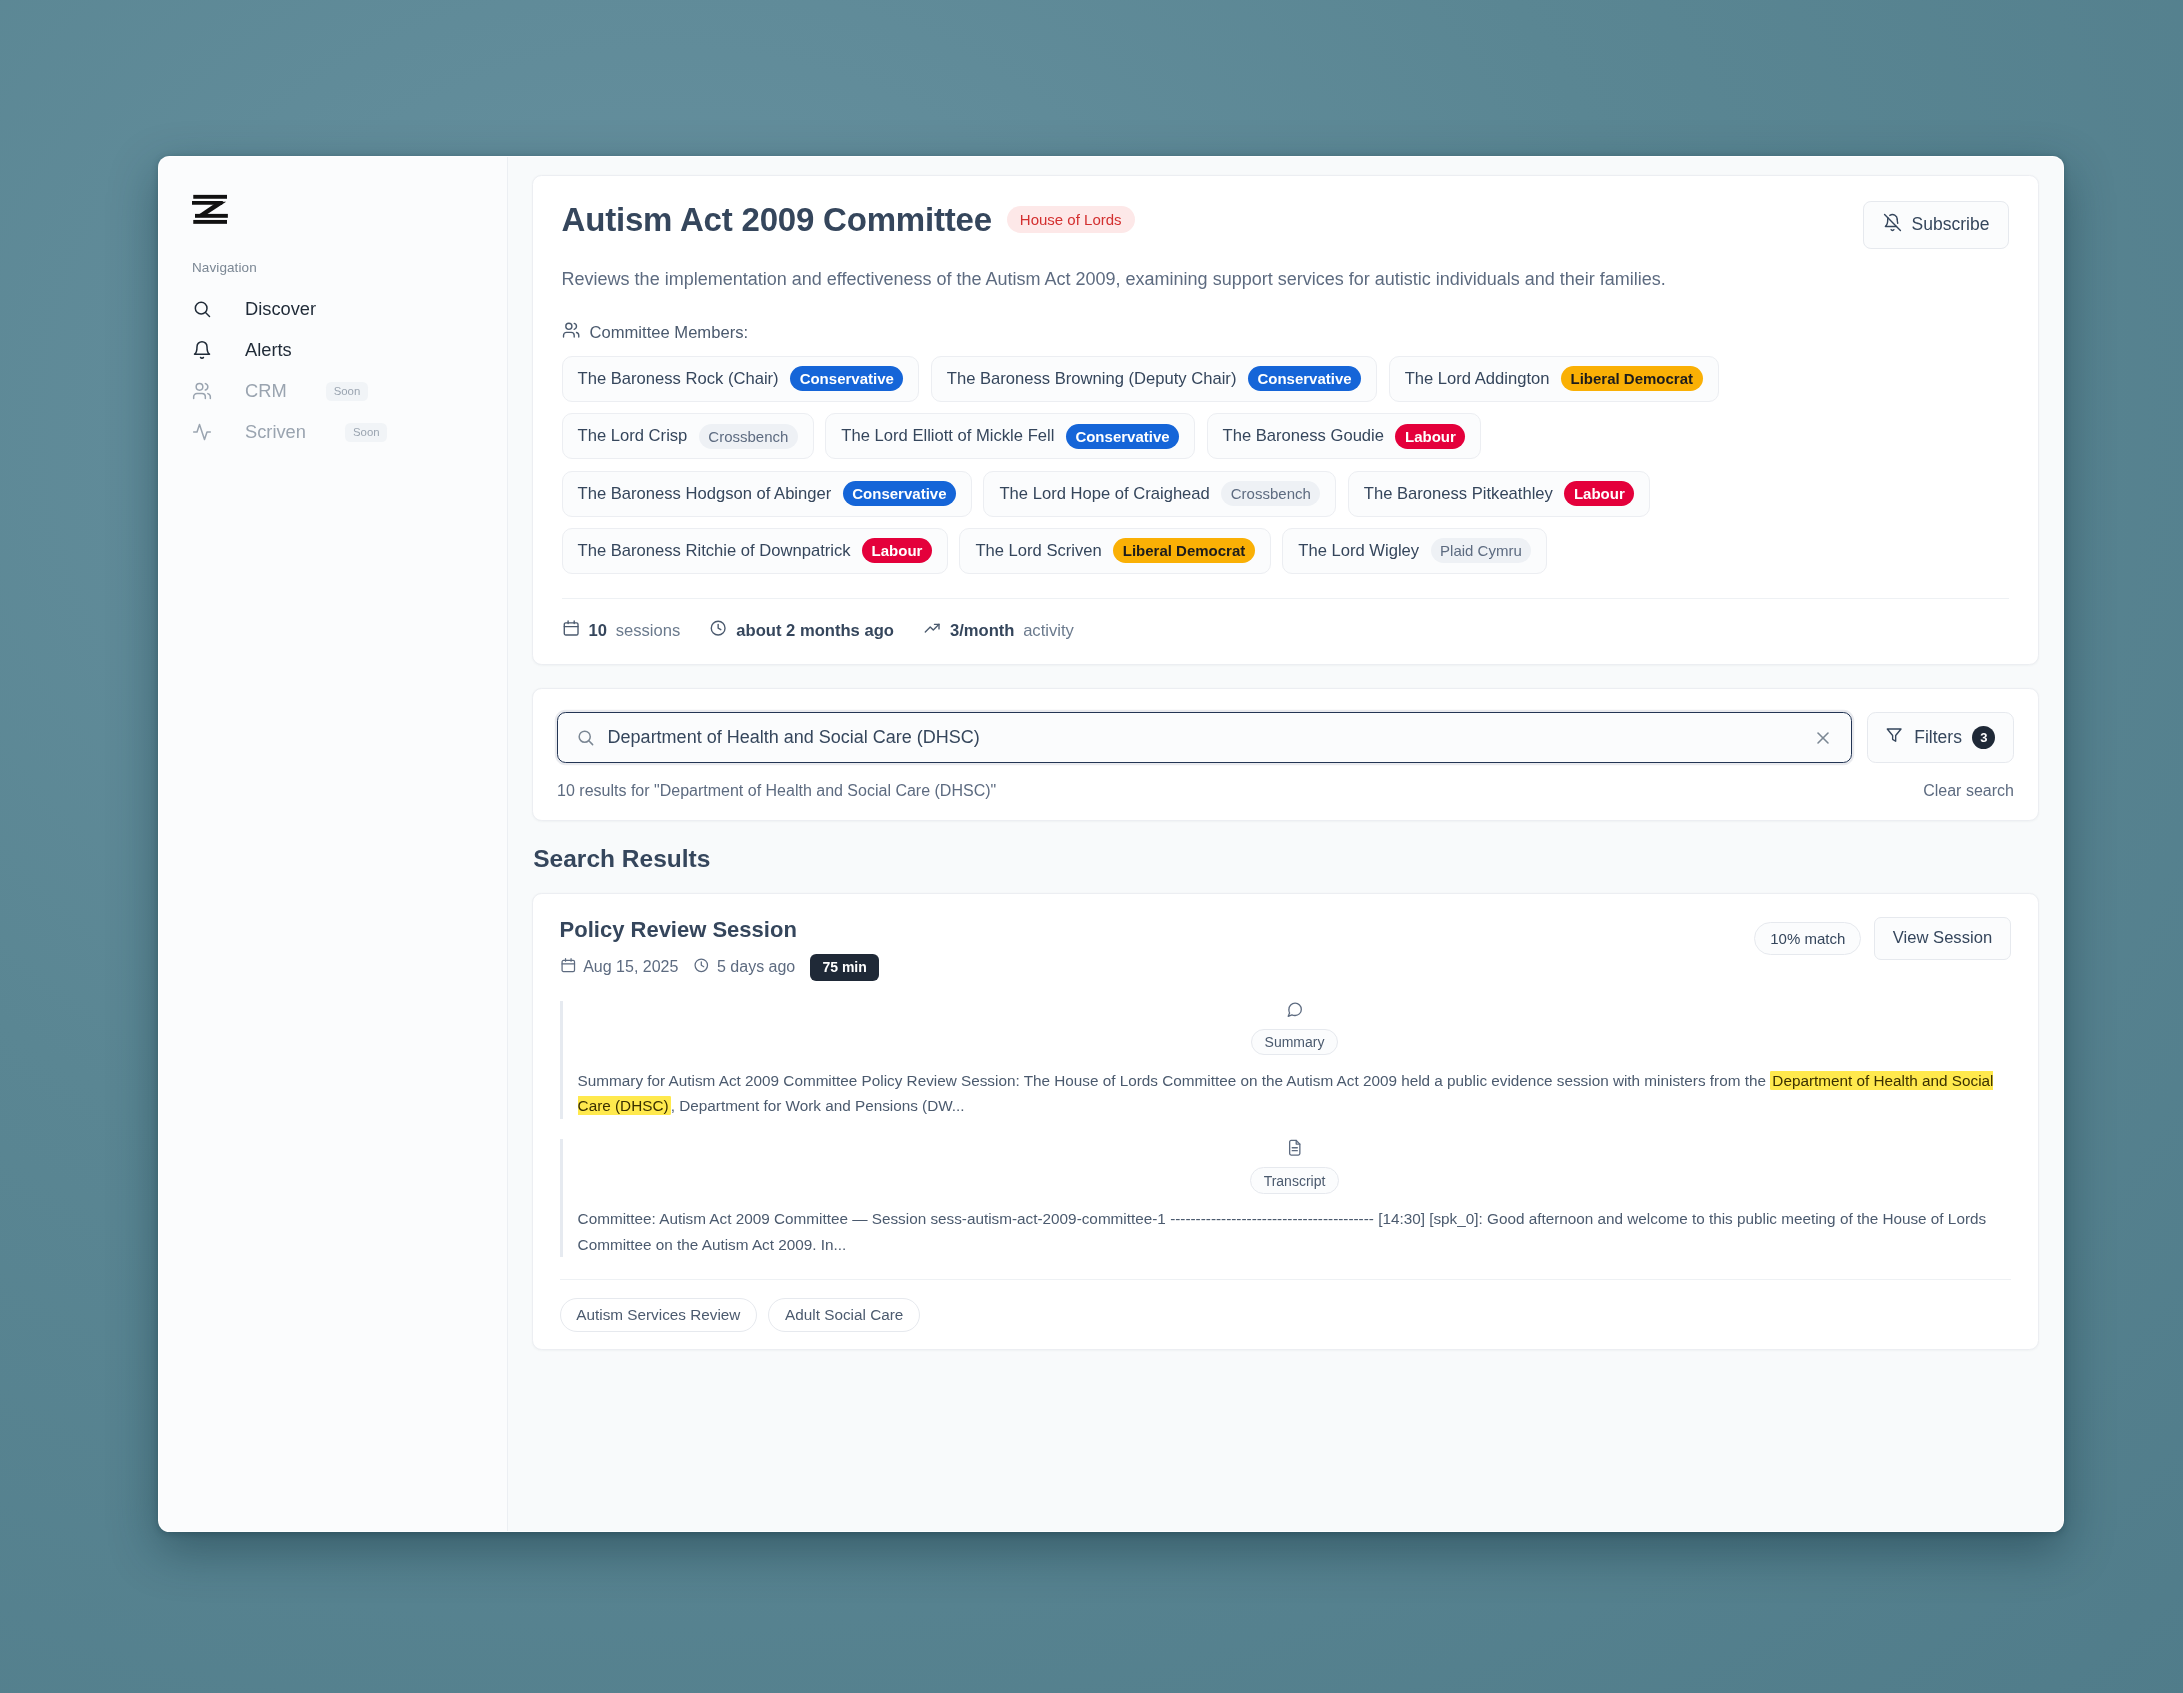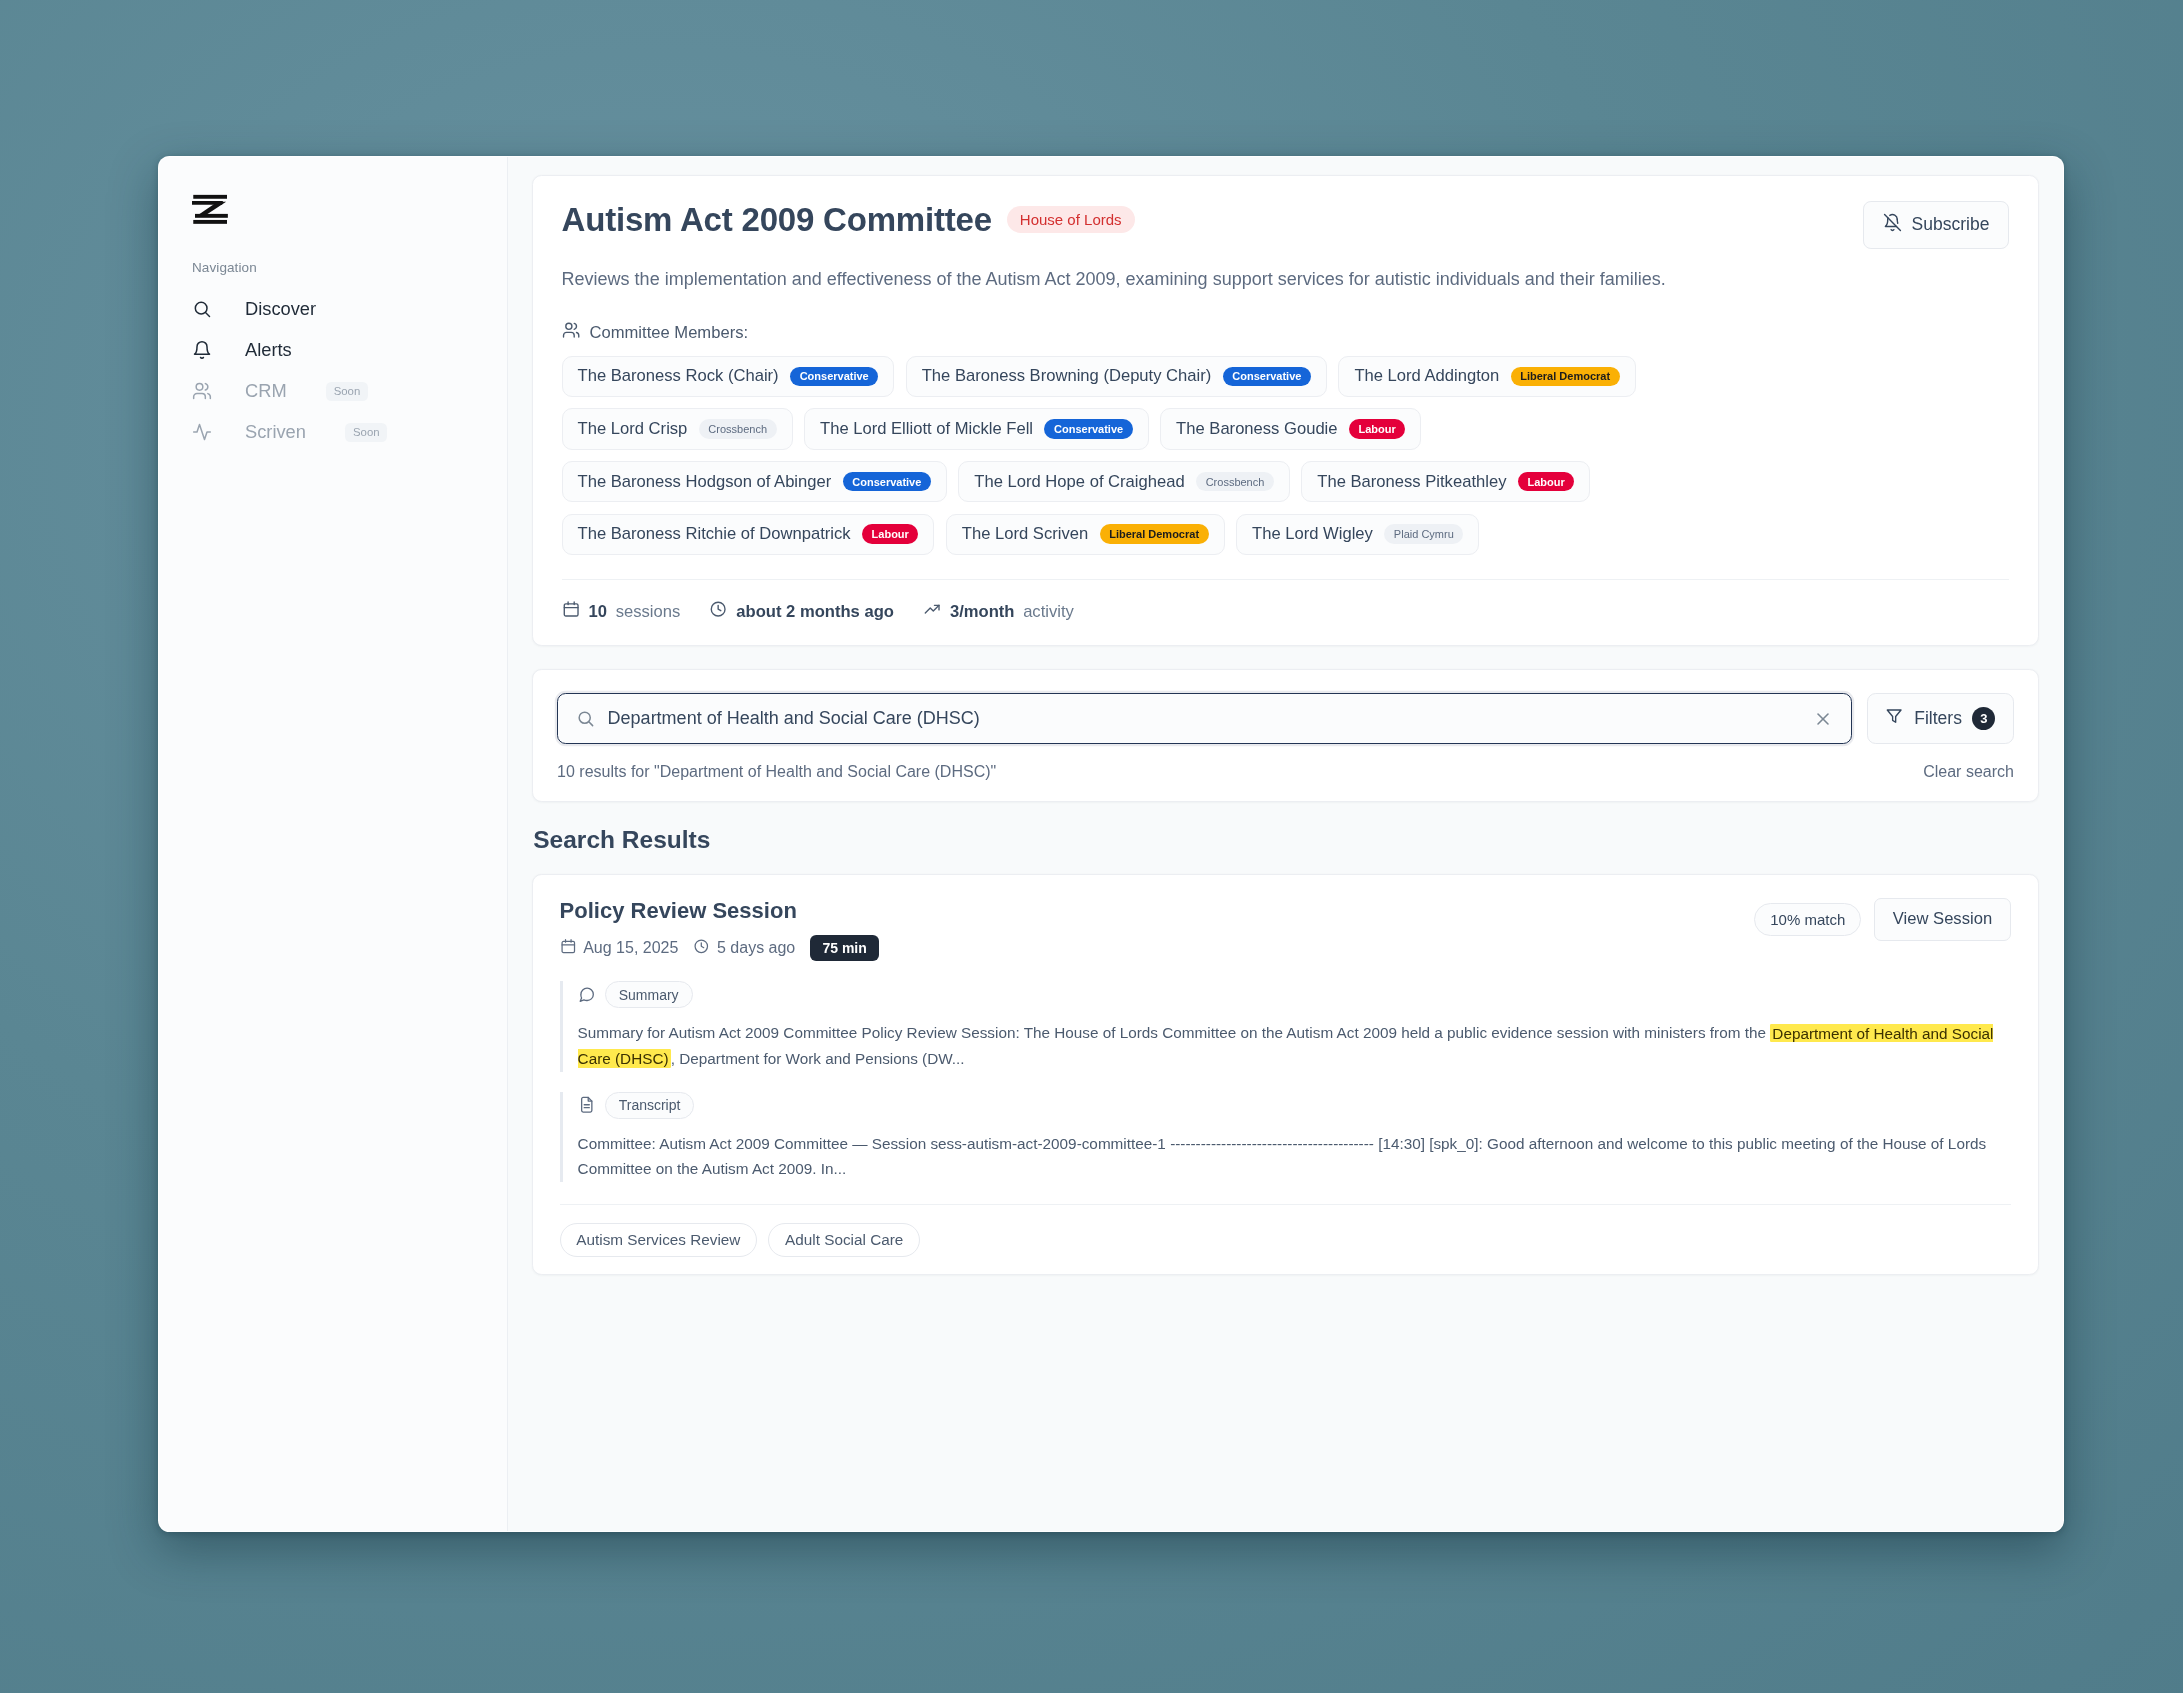--- a/index.html
+++ b/index.html
@@ -112,21 +112,21 @@
   .member-chip {
     display: inline-flex; align-items: center; gap: 11.4px;
     border: 1.3px solid #eceef2; border-radius: 10px;
     background: #fbfcfd;
     padding: 9.6px 15px;
     font-size: 16.6px; color: #35465c;
     white-space: nowrap;
     cursor: pointer;
   }
   .party {
-    font-size: 11px; font-weight: 600;
+    font-size: 15px; font-weight: 600;
     padding: 3.9px 9.6px; border-radius: 436px;
     white-space: nowrap;
   }
   .party.con   { background:#1565d8; color:#ffffff; }
   .party.lab   { background:#e4003b; color:#ffffff; }
   .party.libdem{ background:#fab005; color:#1c1c1c; }
   .party.cross { background:#eef1f5; color:#5d6b80; font-weight:400; }
   .party.plaid { background:#eef1f5; color:#5d6b80; font-weight:400; }
 
   .stats-row {
@@ -205,21 +205,21 @@
     background: #fbfcfd; font-size: 15px; color: #35465c;
     padding: 7px 15px; white-space: nowrap;
   }
   .view-btn {
     border: 1.3px solid #e6e9ee; border-radius: 7px;
     background: #fbfcfd; font-size: 16.6px; color: #35465c;
     padding: 10.5px 18.3px; cursor: pointer; white-space: nowrap;
   }
 
   .snippet { margin-top: 20px; padding-left: 15px; border-left: 3.1px solid #e6eaf0; }
-  .snippet-head { display: flex; align-items: center; gap: 9.6px; }
+  .snippet-head { display: flex; align-items: center; gap: 9.6px; flex-direction: column; }
   .snippet-head svg { width: 17.5px; height: 17.5px; }
   .snippet-tag {
     border: 1.3px solid #e6e9ee; border-radius: 436px;
     background: #fbfcfd; font-size: 14px; color: #4b5a6e;
     padding: 4.4px 13px;
   }
   .snippet-body {
     margin-top: 12.2px;
     font-size: 15.3px; line-height: 1.68; color: #4b5a6e;
   }

